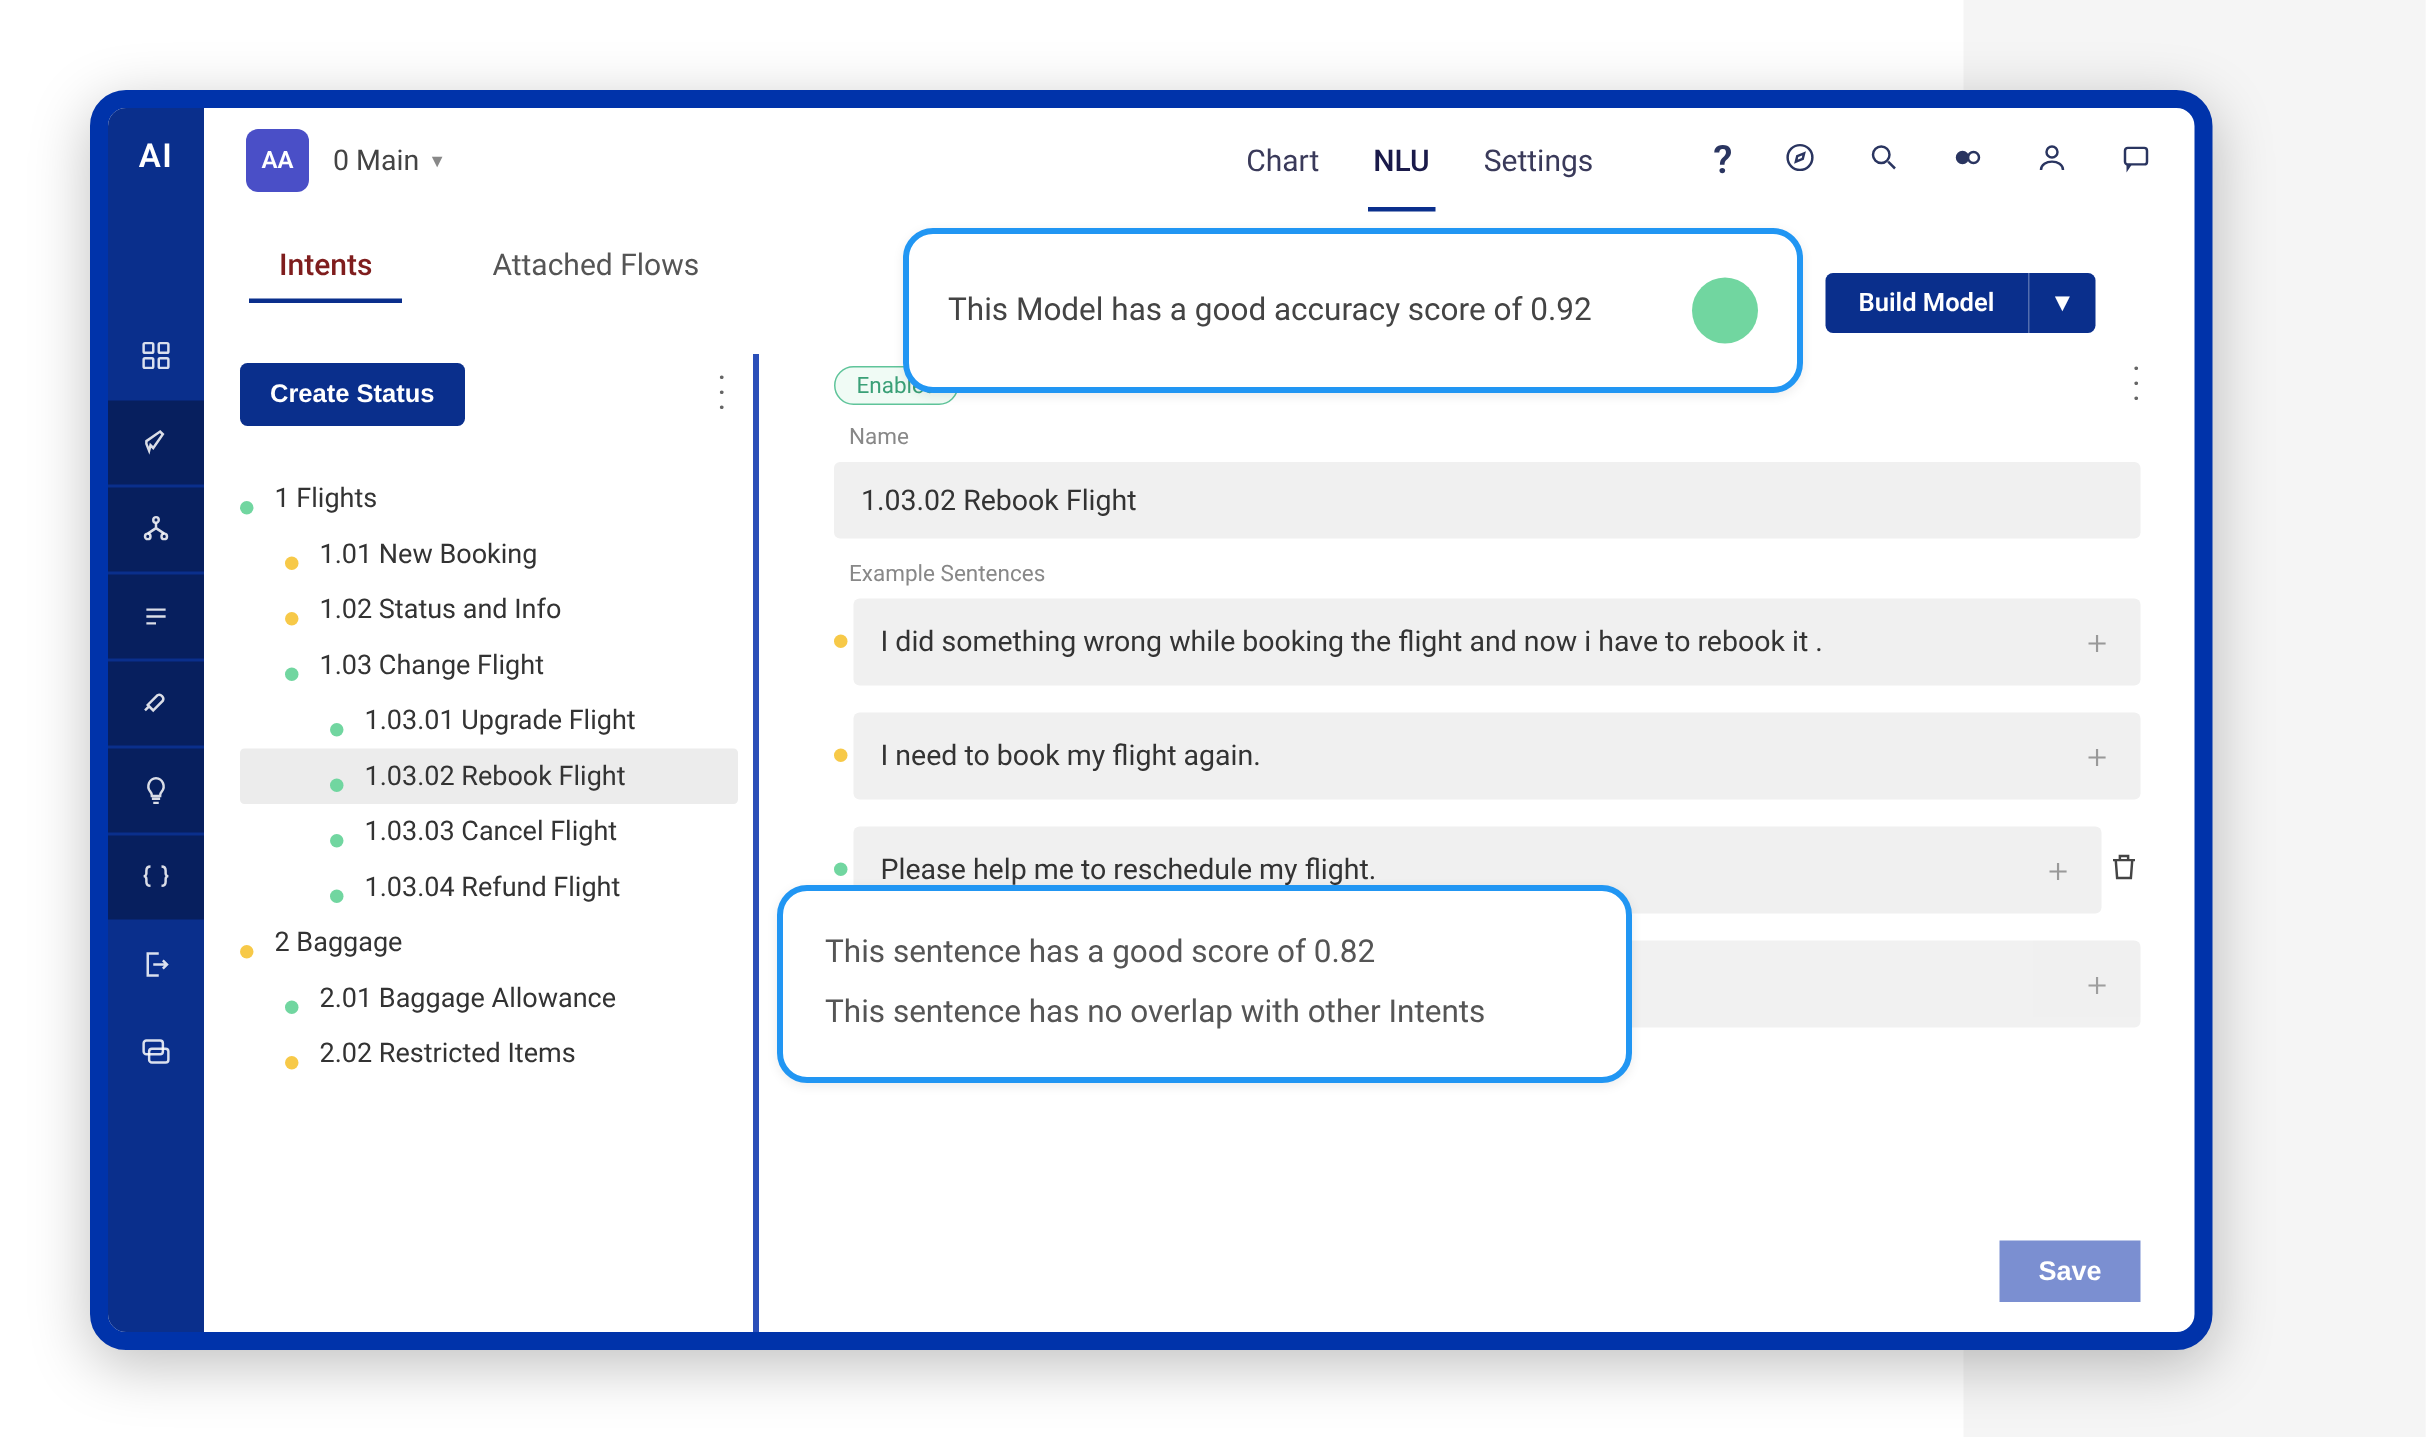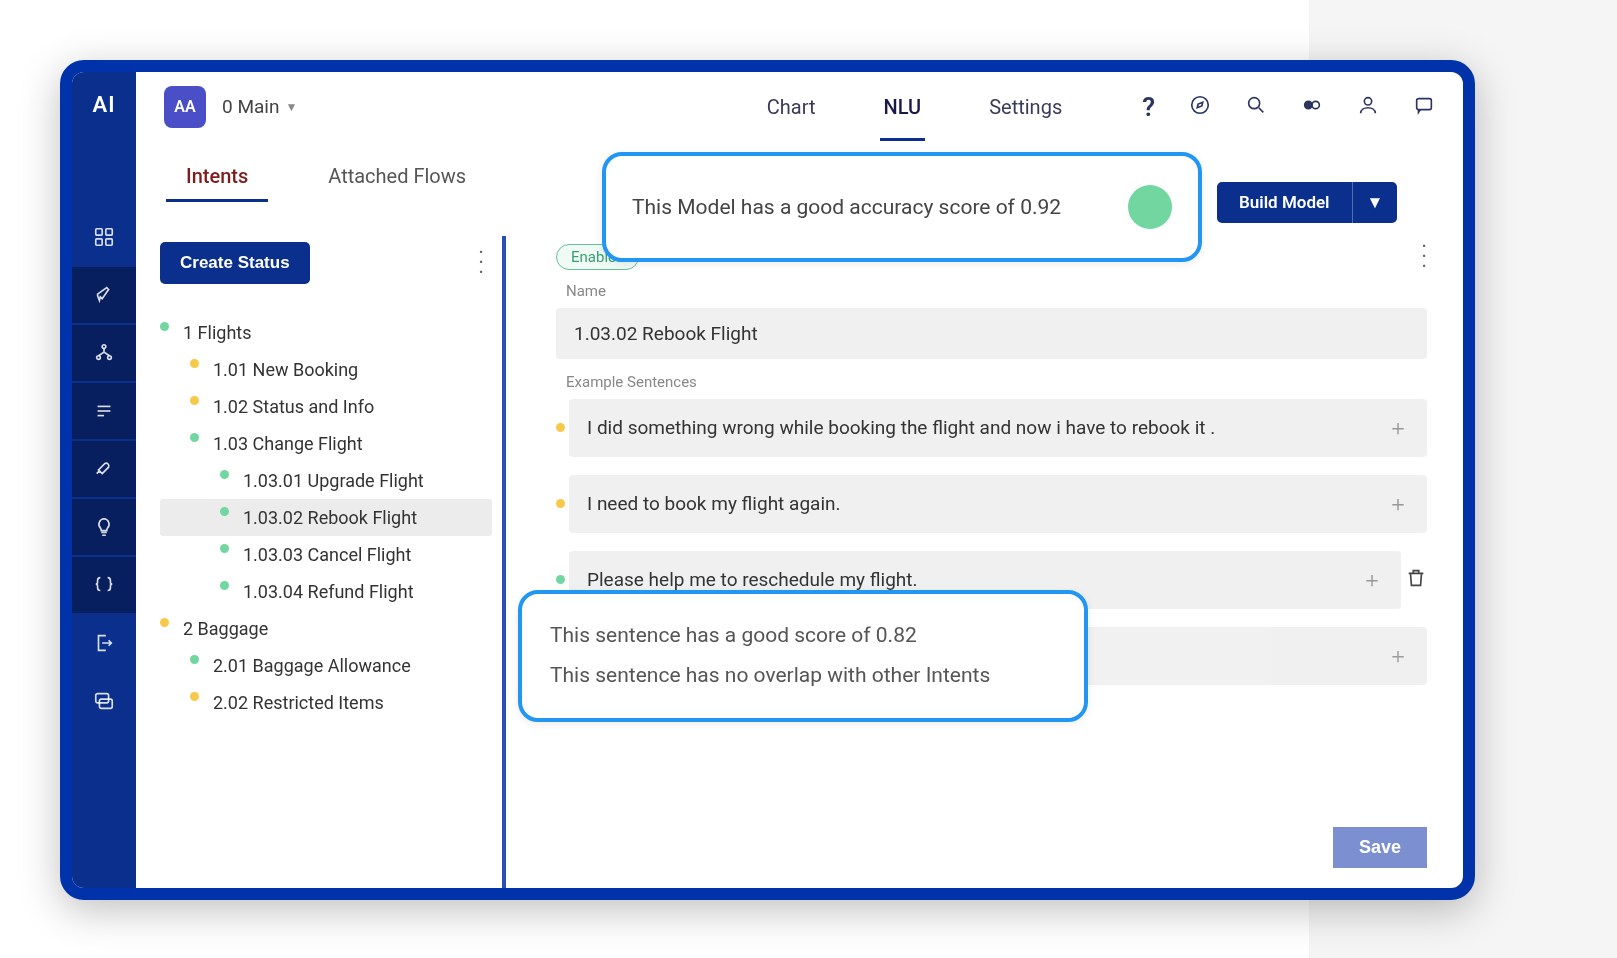--- a/index.html
+++ b/index.html
@@ -85,21 +85,21 @@
     color: #444;
     font-size: 19px;
     display: flex;
     align-items: center;
     gap: 6px;
     cursor: pointer;
   }
   .topbar-spacer { flex: 1; }
   .top-tabs {
     display: flex;
-    gap: 60px;
+    gap: 28px;
     align-items: center;
   }
   .top-tab {
     color: #3a3a5a;
     font-size: 20px;
     padding: 8px 4px;
     cursor: pointer;
     position: relative;
   }
   .top-tab.active {
@@ -241,21 +241,21 @@
     letter-spacing: 0;
     line-height: 0.45;
     text-align: center;
   }
   .tree {
     font-size: 18px;
     color: #333;
   }
   .tree-item {
     display: flex;
-    align-items: flex-start;
+    align-items: flex-end;
     gap: 14px;
     padding: 8px 10px;
     cursor: pointer;
     border-radius: 3px;
   }
   .tree-item.selected { background: #ececec; }
   .status-dot {
     width: 9px; height: 9px; border-radius: 50%;
     flex-shrink: 0;
   }

